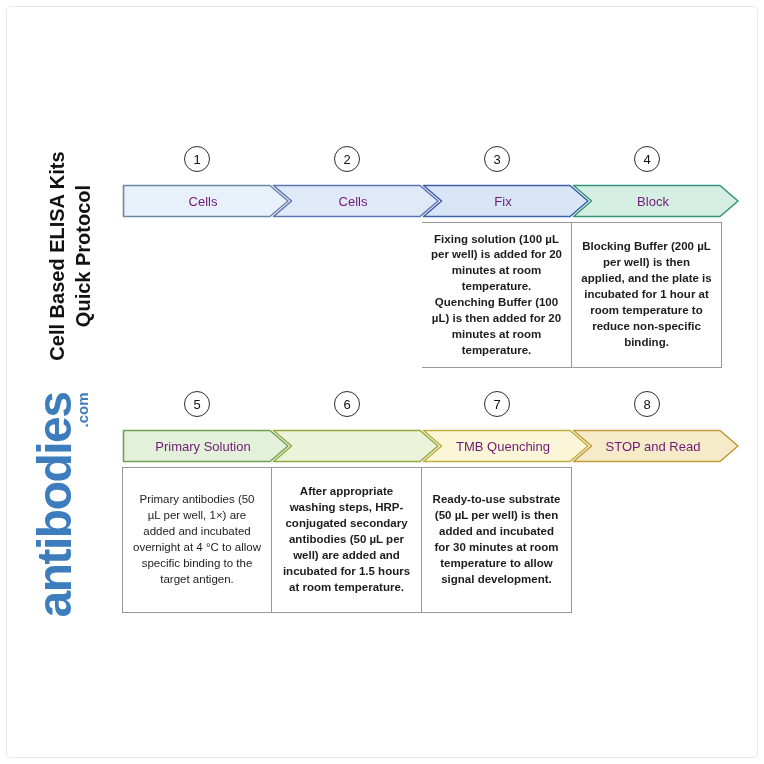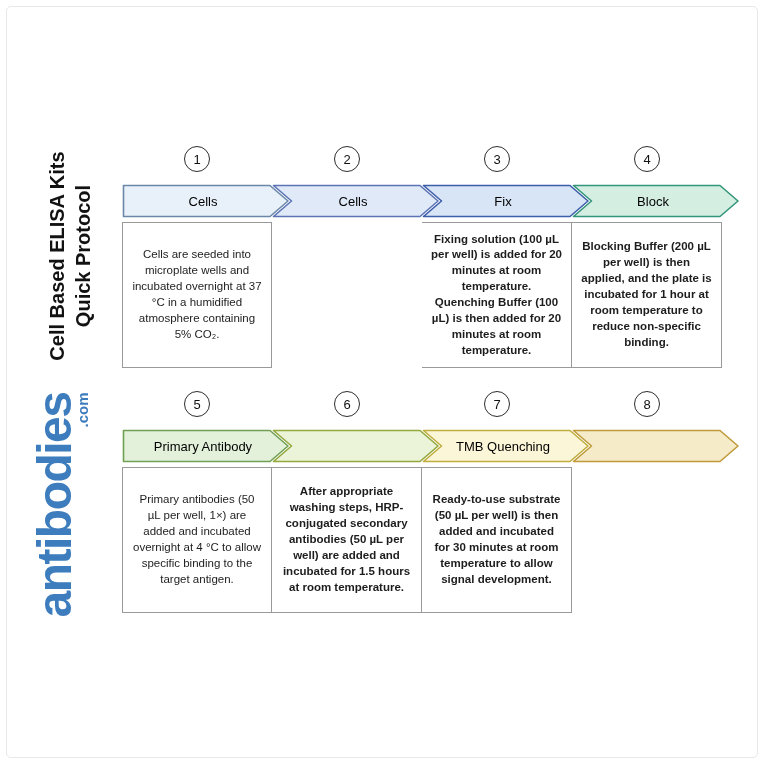--- a/index.html
+++ b/index.html
@@ -49,21 +49,21 @@
     border:1.5px solid #2d2d2d; border-radius:50%;
     background:#fff; color:#111;
     display:flex; align-items:center; justify-content:center;
     font-size:13px;
   }
   .banner { position:absolute; top:38px; left:0; width:168px; height:34px; }
   .banner svg { position:absolute; left:0; top:0; width:168px; height:34px; overflow:visible; }
   .banner .label {
     position:absolute; left:14px; right:20px; top:0; bottom:0;
     display:flex; align-items:center; justify-content:center;
-    font-size:13px; color:#000000;
+    font-size:13px; color:#701a75;
   }
   .desc {
     position:absolute; top:76px; left:0;
     width:150px; height:146px; box-sizing:border-box;
     border:1px solid #999999; background:#ffffff;
     display:flex; align-items:center; justify-content:center;
     text-align:center;
     font-size:11.5px; line-height:1.38; color:#1d1d1d;
     padding:6px 9px;
   }
@@ -87,21 +87,20 @@
 <div class="row row1">
 
   <div class="cell">
     <div class="num">1</div>
     <div class="banner">
       <svg>
         <path d="M1.5 1.5 H148 L166 17 L148 32.5 H1.5 Z" stroke-width="1.6" stroke-linejoin="round" fill="#e8f1fa" stroke="#6a87a8"></path>
       </svg>
       <div class="label">Cells</div>
     </div>
-    <div class="desc">Cells are seeded into microplate wells and incubated overnight at 37 °C in a humidified atmosphere containing 5% CO₂.</div>
   </div>
 
   <div class="cell">
     <div class="num">2</div>
     <div class="banner">
       <svg>
         <path d="M1.5 1.5 H148 L166 17 L148 32.5 H1.5 L19.5 17 Z" stroke-width="1.6" stroke-linejoin="round" fill="#e0e9f8" stroke="#5b74b5"></path>
       </svg>
       <div class="label">Cells</div>
     </div>
@@ -132,21 +131,21 @@
 </div>
 
 <div class="row row2">
 
   <div class="cell">
     <div class="num">5</div>
     <div class="banner">
       <svg>
         <path d="M1.5 1.5 H148 L166 17 L148 32.5 H1.5 Z" stroke-width="1.6" stroke-linejoin="round" fill="#e3f1da" stroke="#6fa053"></path>
       </svg>
-      <div class="label">Primary Antibody</div>
+      <div class="label">Primary Solution</div>
     </div>
     <div class="desc">Primary antibodies (50 µL per well, 1×) are added and incubated overnight at 4 °C to allow specific binding to the target antigen.</div>
   </div>
 
   <div class="cell">
     <div class="num">6</div>
     <div class="banner">
       <svg>
         <path d="M1.5 1.5 H148 L166 17 L148 32.5 H1.5 L19.5 17 Z" stroke-width="1.6" stroke-linejoin="round" fill="#ebf4d8" stroke="#93a83d"></path>
       </svg>
@@ -164,16 +163,17 @@
     </div>
     <div class="desc">Ready-to-use substrate (50 µL per well) is then added and incubated for 30 minutes at room temperature to allow signal development.</div>
   </div>
 
   <div class="cell">
     <div class="num">8</div>
     <div class="banner">
       <svg>
         <path d="M1.5 1.5 H148 L166 17 L148 32.5 H1.5 L19.5 17 Z" stroke-width="1.6" stroke-linejoin="round" fill="#f6ebc9" stroke="#bf9b3a"></path>
       </svg>
+      <div class="label">STOP and Read</div>
     </div>
   </div>
 
 </div>
 
 </body></html>

